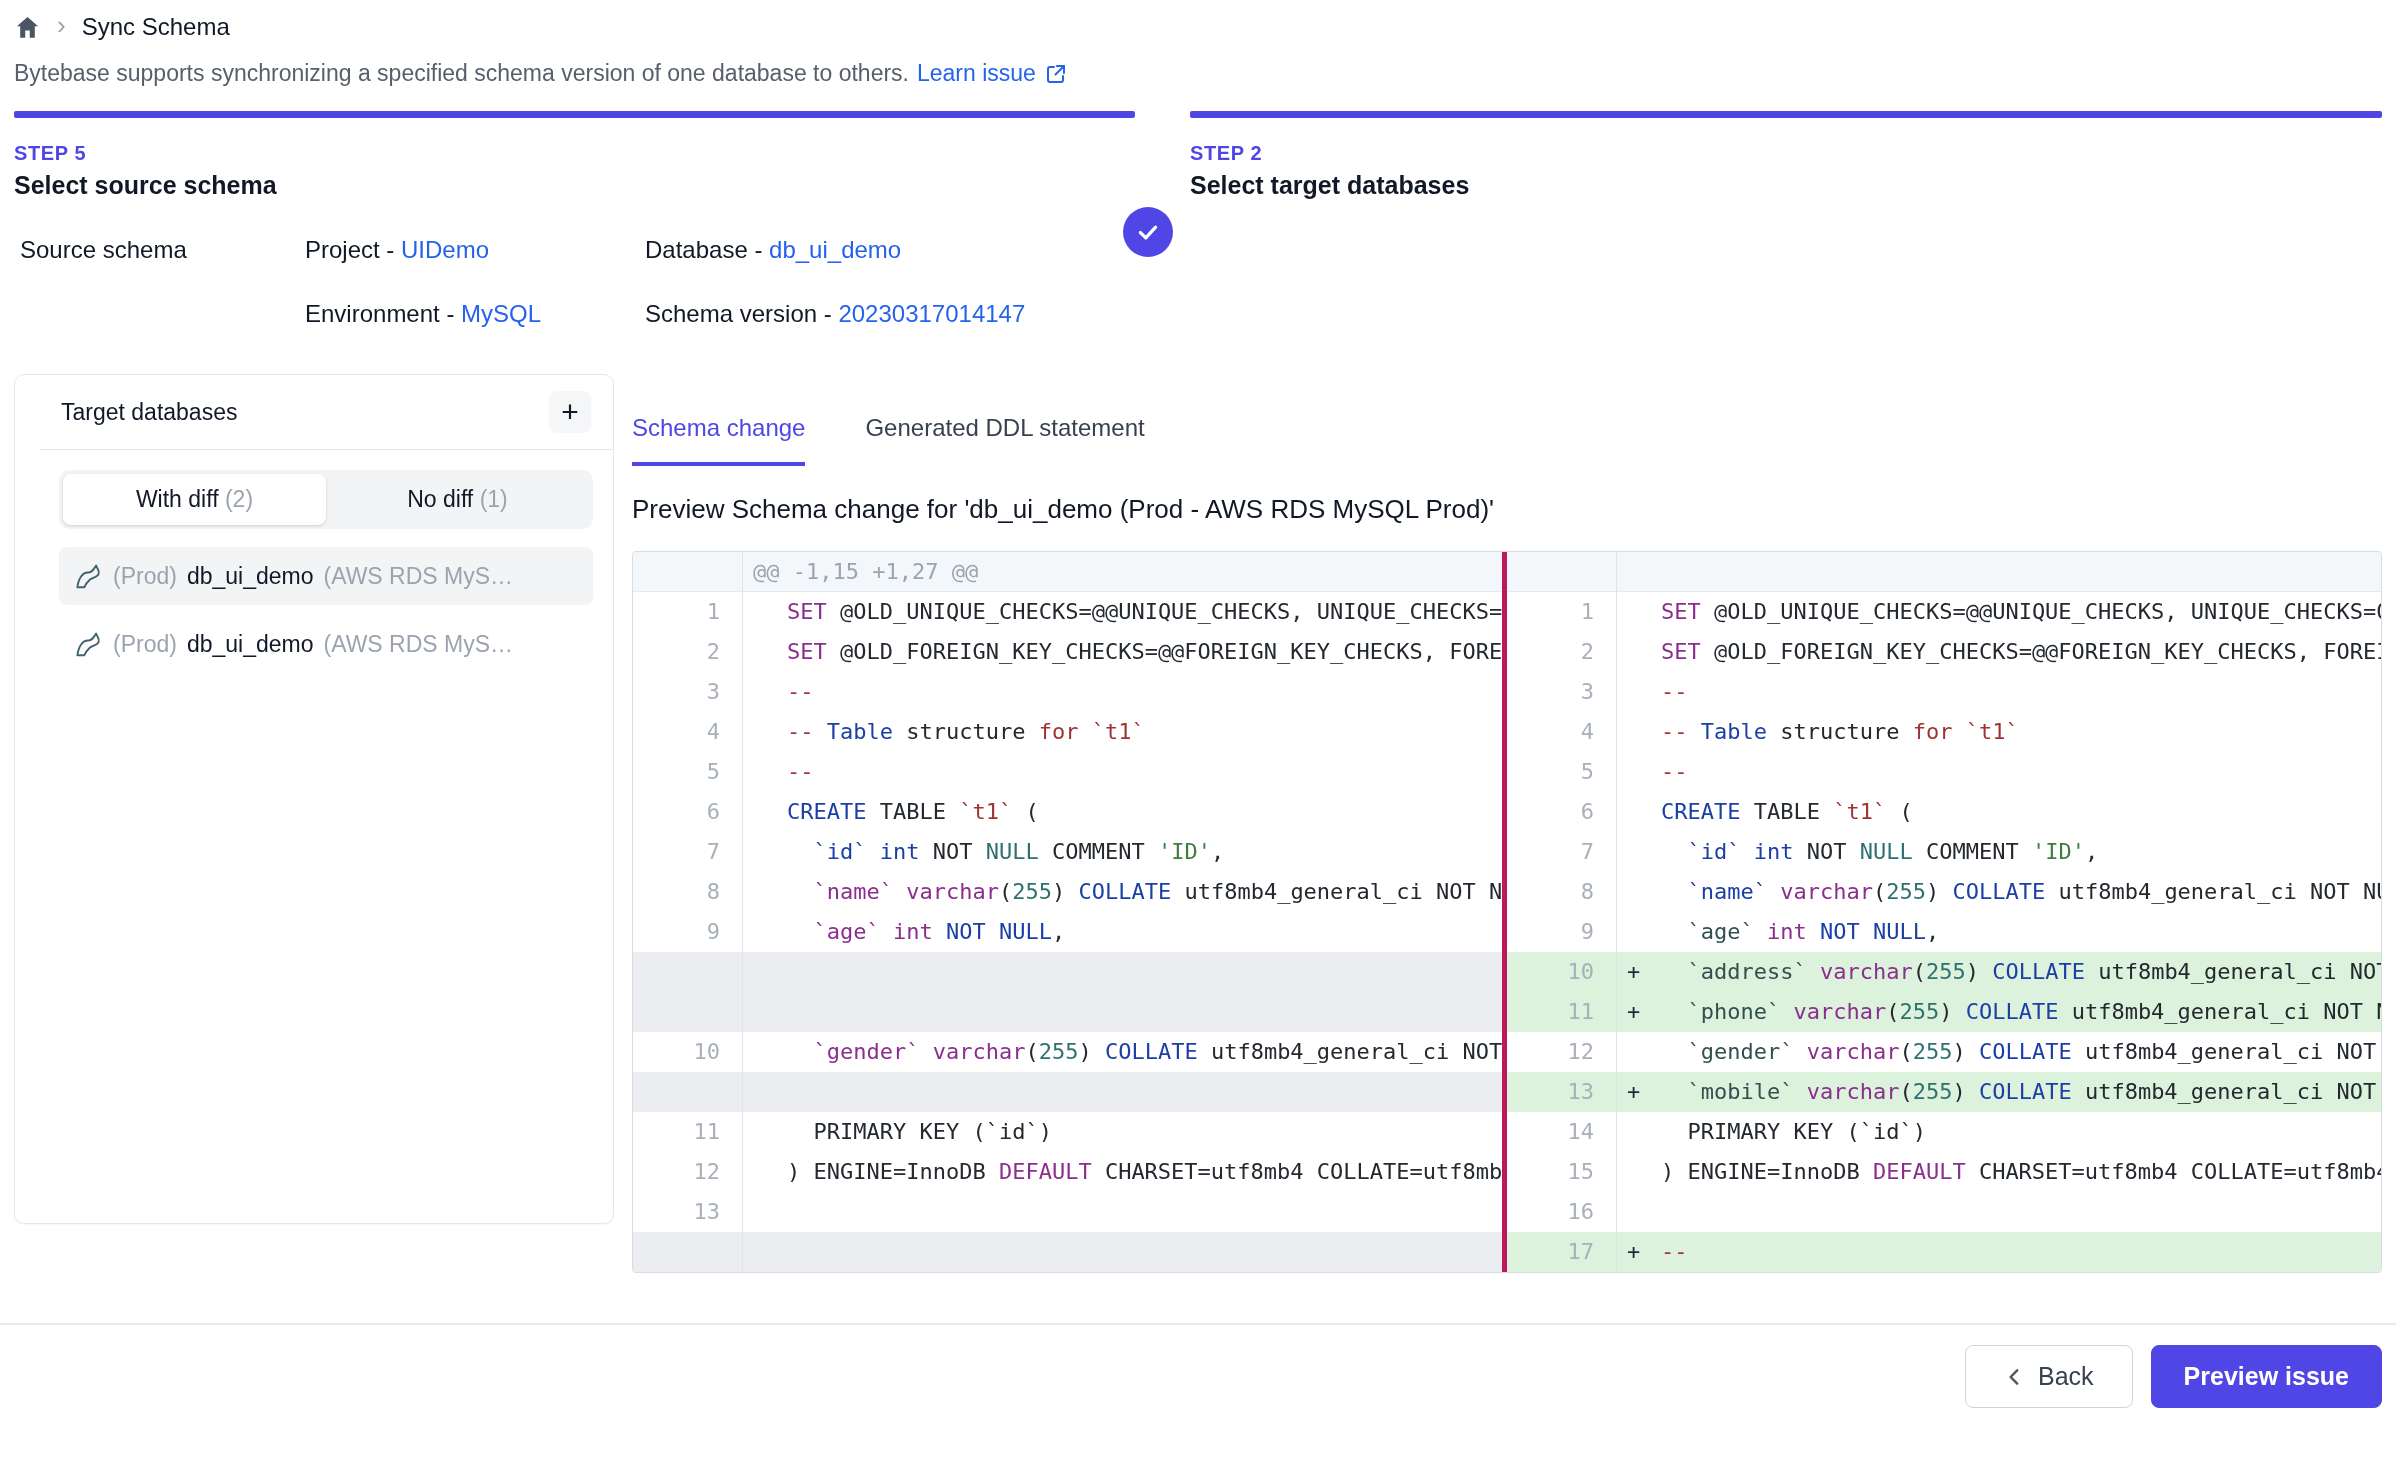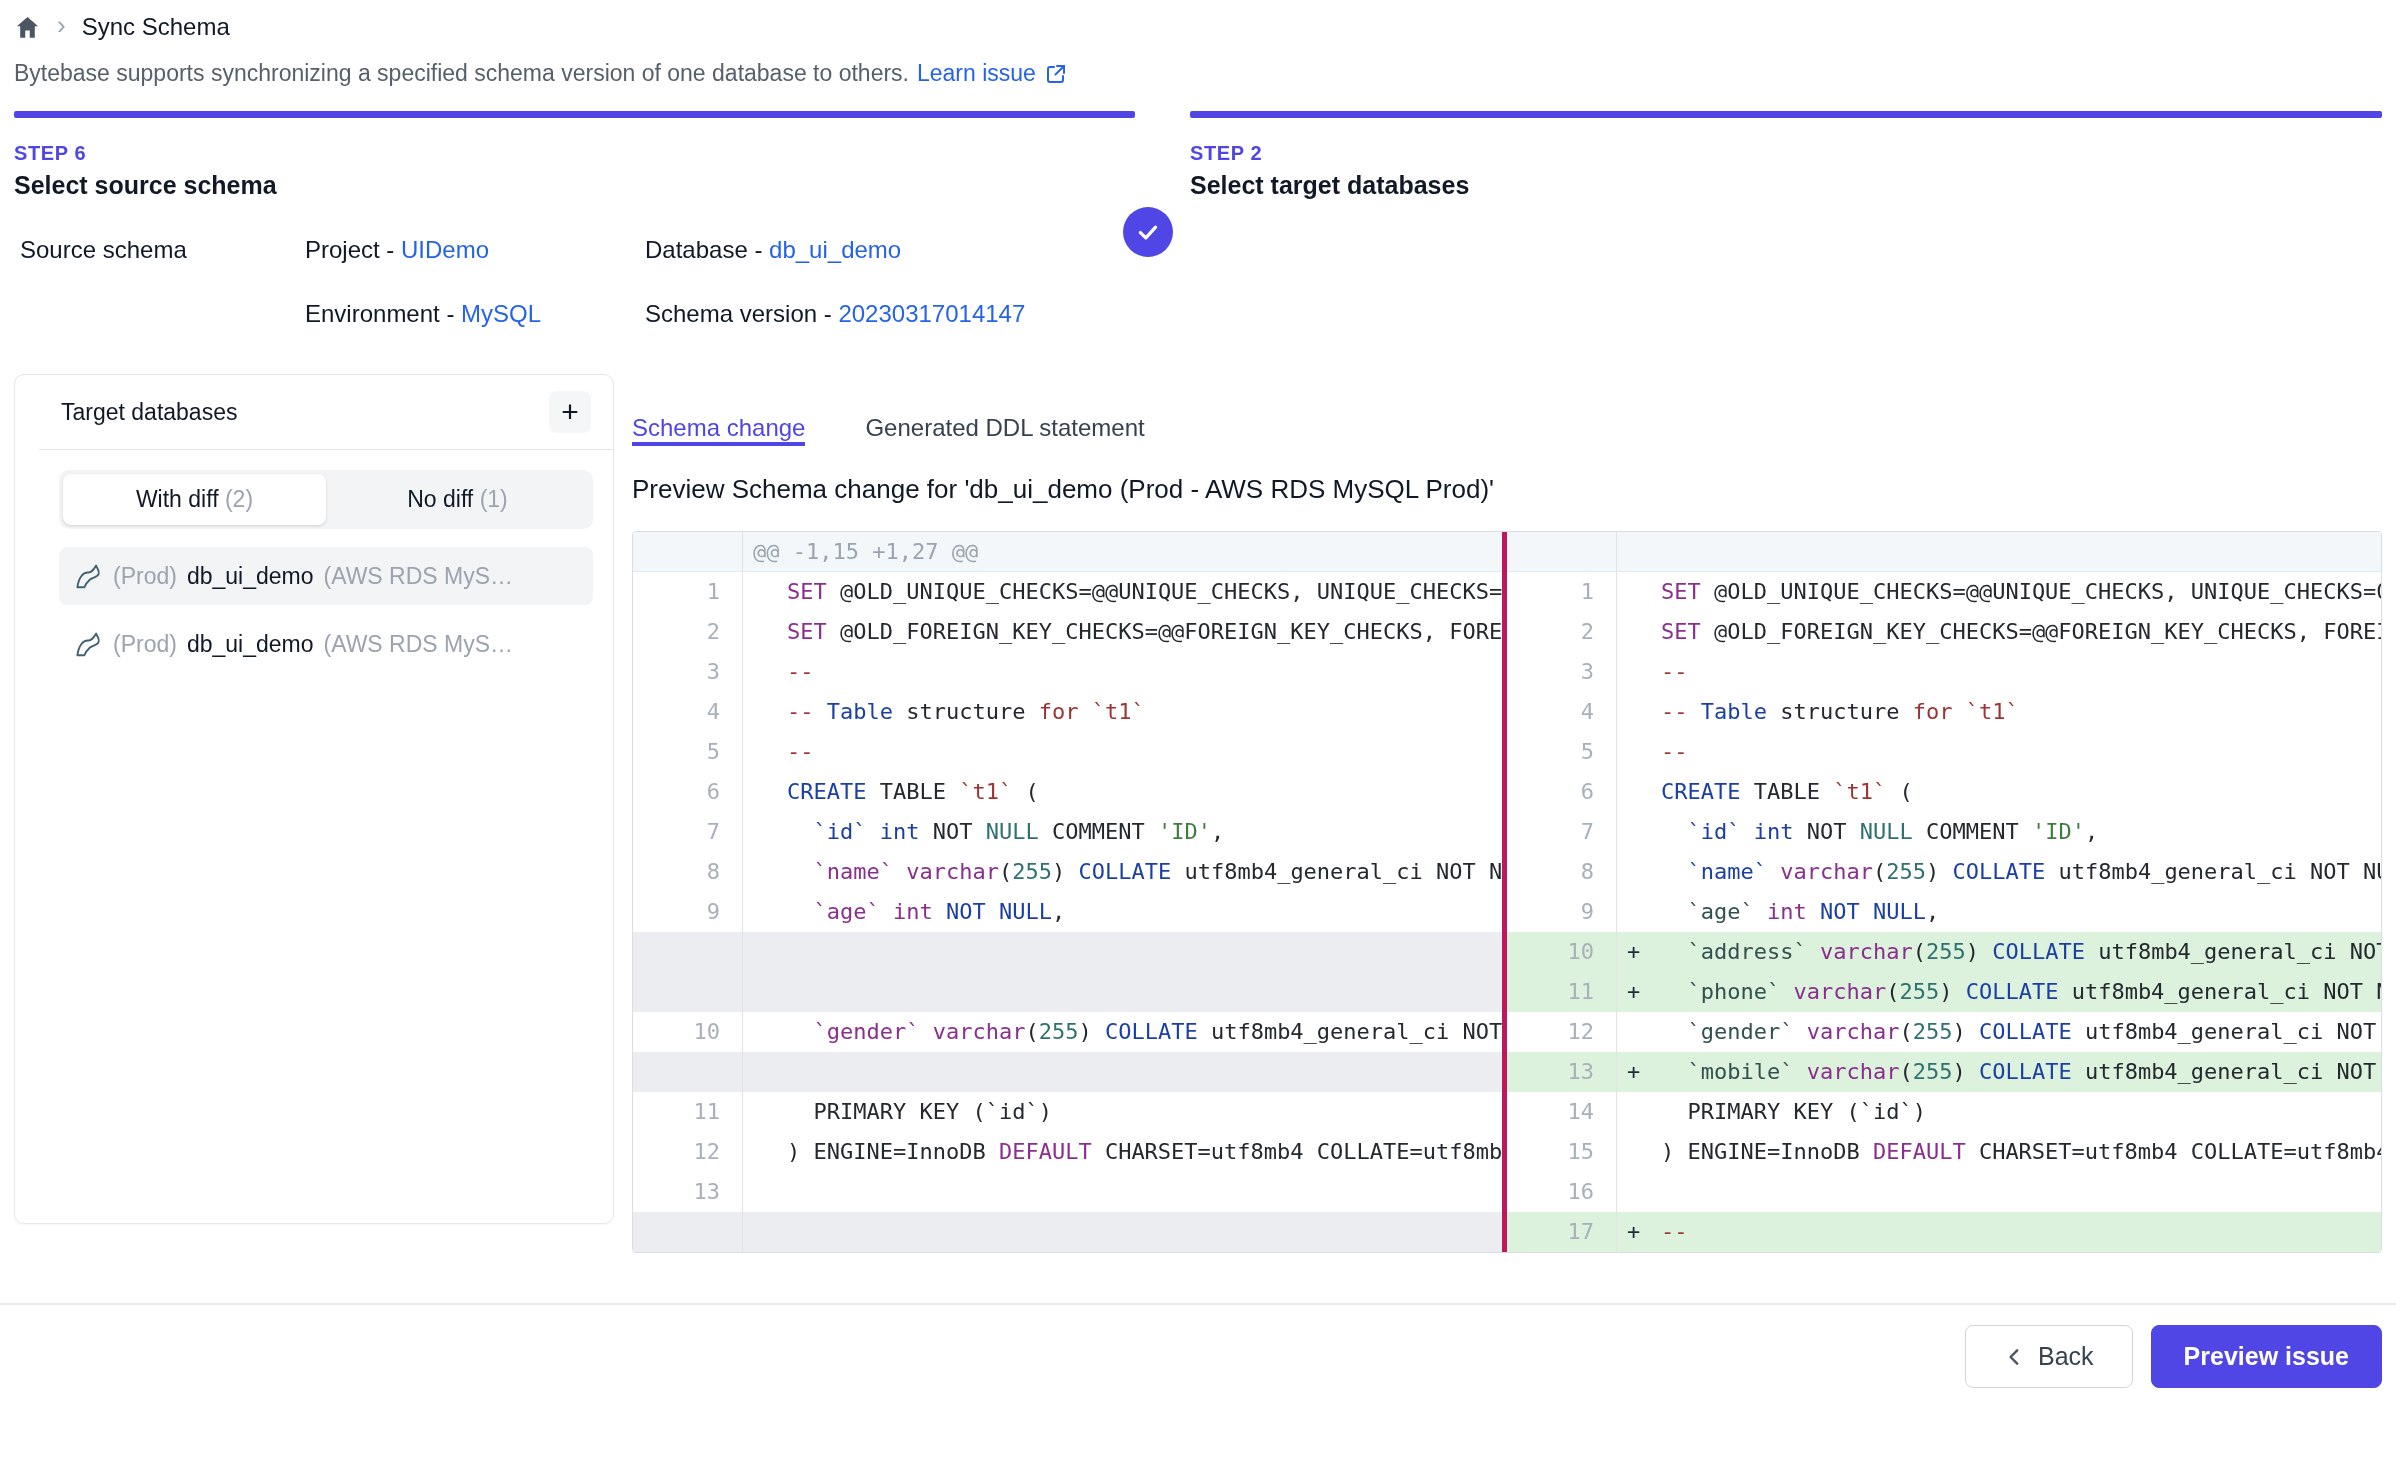--- a/index.html
+++ b/index.html
@@ -56,21 +56,21 @@
   .db-item { display:flex; align-items:center; gap:10px; padding:14px 14px; border-radius:8px; cursor:pointer;
     white-space:nowrap; overflow:hidden; font-size:23px; }
   .db-item.selected { background:#f3f4f6; }
   .db-env, .db-inst { color:#9ca3af; }
   .db-name { color:#111827; font-weight:500; }
   .db-inst { overflow:hidden; }
 
   
   .right { flex:1; min-width:0; }
   .tabs { display:flex; gap:60px; margin-top:40px; }
-  .tab { font-size:24px; padding-bottom:0; cursor:pointer; color:#374151; border-bottom:4px solid transparent; }
+  .tab { font-size:24px; padding-bottom:20px; cursor:pointer; color:#374151; border-bottom:4px solid transparent; }
   .tab.active { color:var(--accent); border-bottom-color:var(--accent); }
   .preview-title { margin-top:28px; font-size:26px; color:#111827; }
 
   
   .diff { margin-top:26px; border:1px solid #d8dde3; border-radius:4px; overflow:hidden; display:flex; }
   .pane { width:50%; min-width:0; }
   .pane.left { border-right:5px solid #be185d; }
   .drow { display:flex; height:40px; line-height:40px; font-family:"DejaVu Sans Mono", monospace; font-size:22px; }
   .drow .gut { width:110px; flex:none; text-align:right; padding-right:22px; color:#a8b0ba;
     border-right:1px solid #e0e4e9; font-size:22px; }
@@ -116,21 +116,21 @@
           <path d="M13 4 H20 V11"></path>
             <path d="M20 4 L11.5 12.5"></path>
         </svg>
       </span>
     </a>
   </div>
 
   <div class="steps">
     <div class="step-col">
       <div class="step-bar"></div>
-      <div class="step-label">STEP 6</div>
+      <div class="step-label">STEP 5</div>
       <div class="step-title">Select source schema</div>
       <div class="step-check">
         <svg width="26" height="26" viewBox="0 0 24 24" fill="none" stroke="#fff" stroke-width="3" stroke-linecap="round" stroke-linejoin="round">
             <polyline points="5,12.5 10,17.5 19,7.5"></polyline>
           </svg>
       </div>
     </div>
     <div class="step-col">
       <div class="step-bar"></div>
       <div class="step-label">STEP 2</div>

